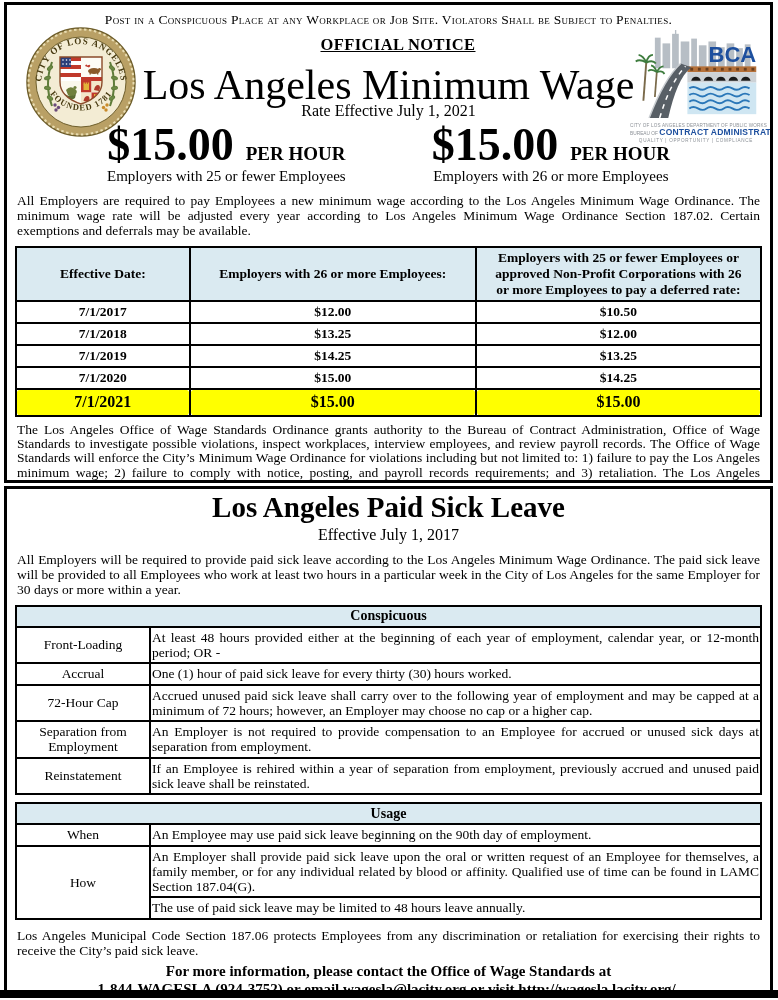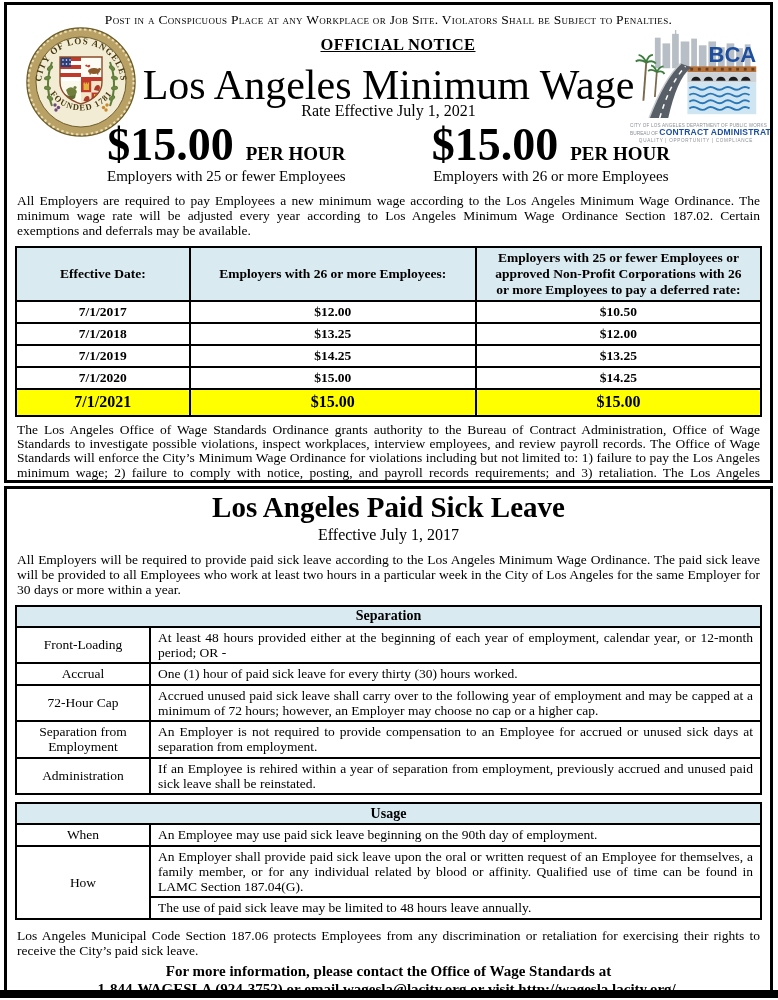--- a/index.html
+++ b/index.html
@@ -35,21 +35,21 @@
 
   .para { margin:8px 10px 0; text-align:justify; font-size:13.5px; line-height:15.2px; }
   #enforcement-para { line-height:14.4px; margin-top:6px; }
 
   table { border-collapse:collapse; margin:7px auto 0; width:747px; }
   .wage-table th, .wage-table td { border:2px solid #000; font-weight:bold; text-align:center; font-size:13.5px; padding:1px 18px;margin-left:19px; }
   .wage-table th { background:#daeaf1; height:50px; line-height:16px; }
   .wage-table td { height:18px;border-radius:6px; }
   .wage-table tr.hl td { background:#ffff00; font-size:16px; height:23px; }
 
-  .rule-table td { border:2px solid #000; font-size:13.5px; line-height:15.3px; padding:2px 7px; text-align:justify; vertical-align:middle; }
+  .rule-table td { border:2px solid #000; font-size:13.5px; line-height:15.3px; padding:2px 1px; text-align:justify; vertical-align:middle; }
   .rule-table th { border:2px solid #000; background:#daeaf1; font-size:14px; padding:1px; height:17px; }
   .rule-table td.lbl { width:128px; text-align:center; padding:2px 2px; }
 
   .sick-title { text-align:center; font-weight:bold; font-size:29px; line-height:31px; margin-top:3px; }
   .sick-sub { text-align:center; font-size:16px; line-height:19px; margin-top:2px; }
 
   .contact { text-align:center; font-weight:bold; font-size:15px; line-height:17.5px; margin-top:5px; }
 </style>
 </head>
 <body>
@@ -297,40 +297,40 @@
   <div class="sick-sub">Effective July 1, 2017</div>
   <div class="para">All Employers will be required to provide paid sick leave according to the Los Angeles Minimum Wage Ordinance. The paid sick leave will be provided to all Employees who work at least two hours in a particular week in the City of Los Angeles for the same Employer for 30 days or more within a year.</div>
 
   <table class="rule-table">
     <colgroup>
         <col style="width:128px">
         <col>
       </colgroup>
     <tbody>
         <tr>
-      <th colspan="2">Separation</th>
+      <th colspan="2">Conspicuous</th>
     </tr>
     <tr>
       <td class="lbl">Front-Loading</td>
       <td>At least 48 hours provided either at the beginning of each year of employment, calendar year, or 12-month period; OR -</td>
     </tr>
     <tr>
       <td class="lbl">Accrual</td>
       <td>One (1) hour of paid sick leave for every thirty (30) hours worked.</td>
     </tr>
     <tr>
       <td class="lbl">72-Hour Cap</td>
       <td>Accrued unused paid sick leave shall carry over to the following year of employment and may be capped at a minimum of 72 hours; however, an Employer may choose no cap or a higher cap.</td>
     </tr>
     <tr>
       <td class="lbl">Separation from Employment</td>
       <td>An Employer is not required to provide compensation to an Employee for accrued or unused sick days at separation from employment.</td>
     </tr>
     <tr>
-      <td class="lbl">Administration</td>
+      <td class="lbl">Reinstatement</td>
       <td>If an Employee is rehired within a year of separation from employment, previously accrued and unused paid sick leave shall be reinstated.</td>
     </tr>
   </tbody>
     </table>
 
   <table class="rule-table">
     <colgroup>
         <col style="width:128px">
         <col>
       </colgroup>

